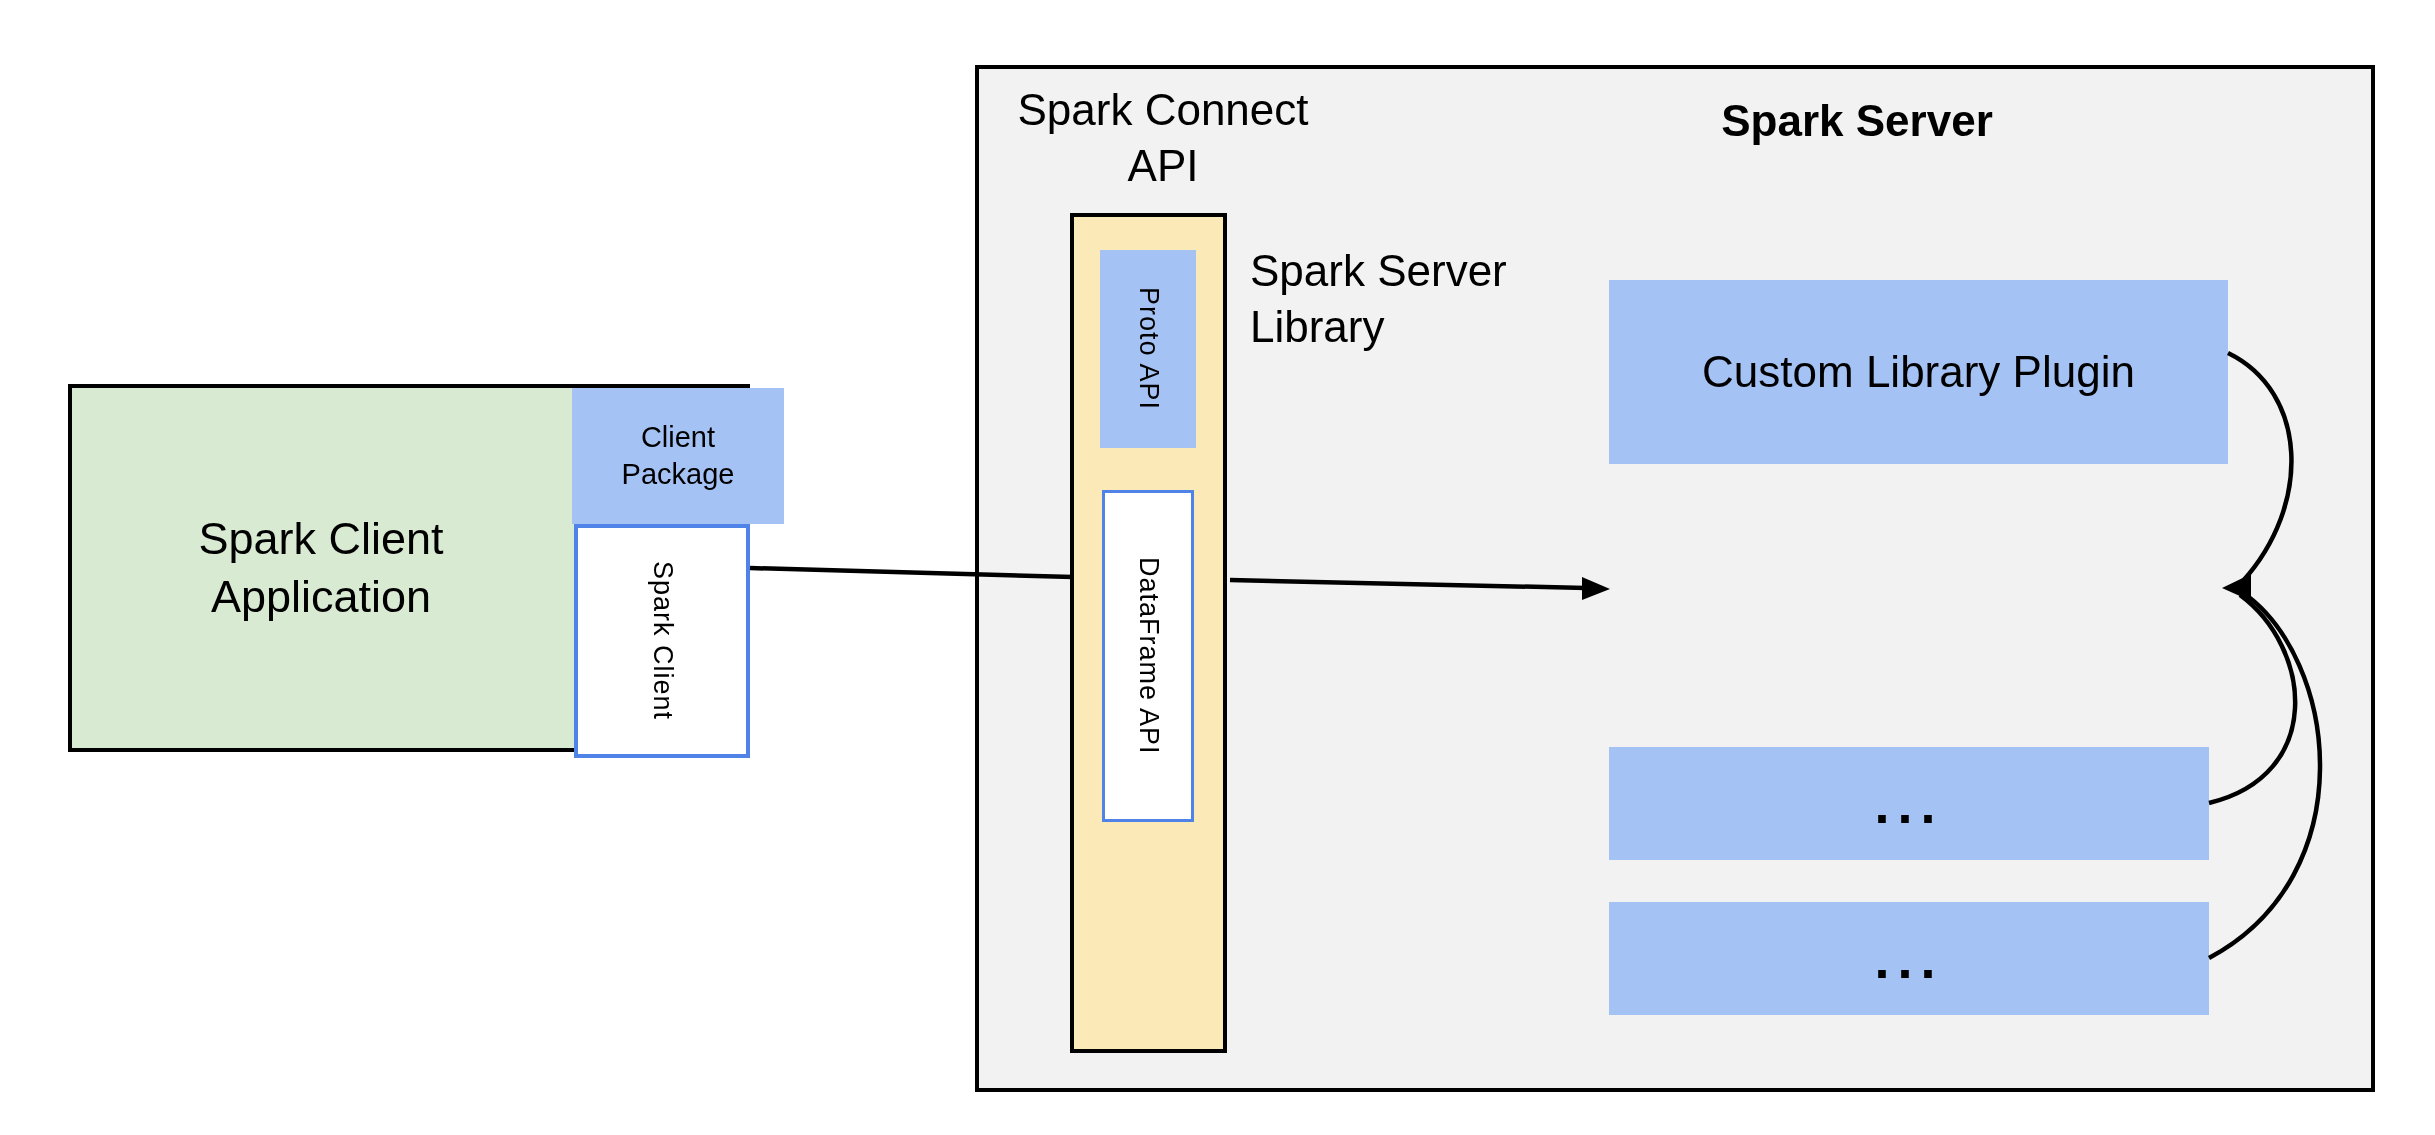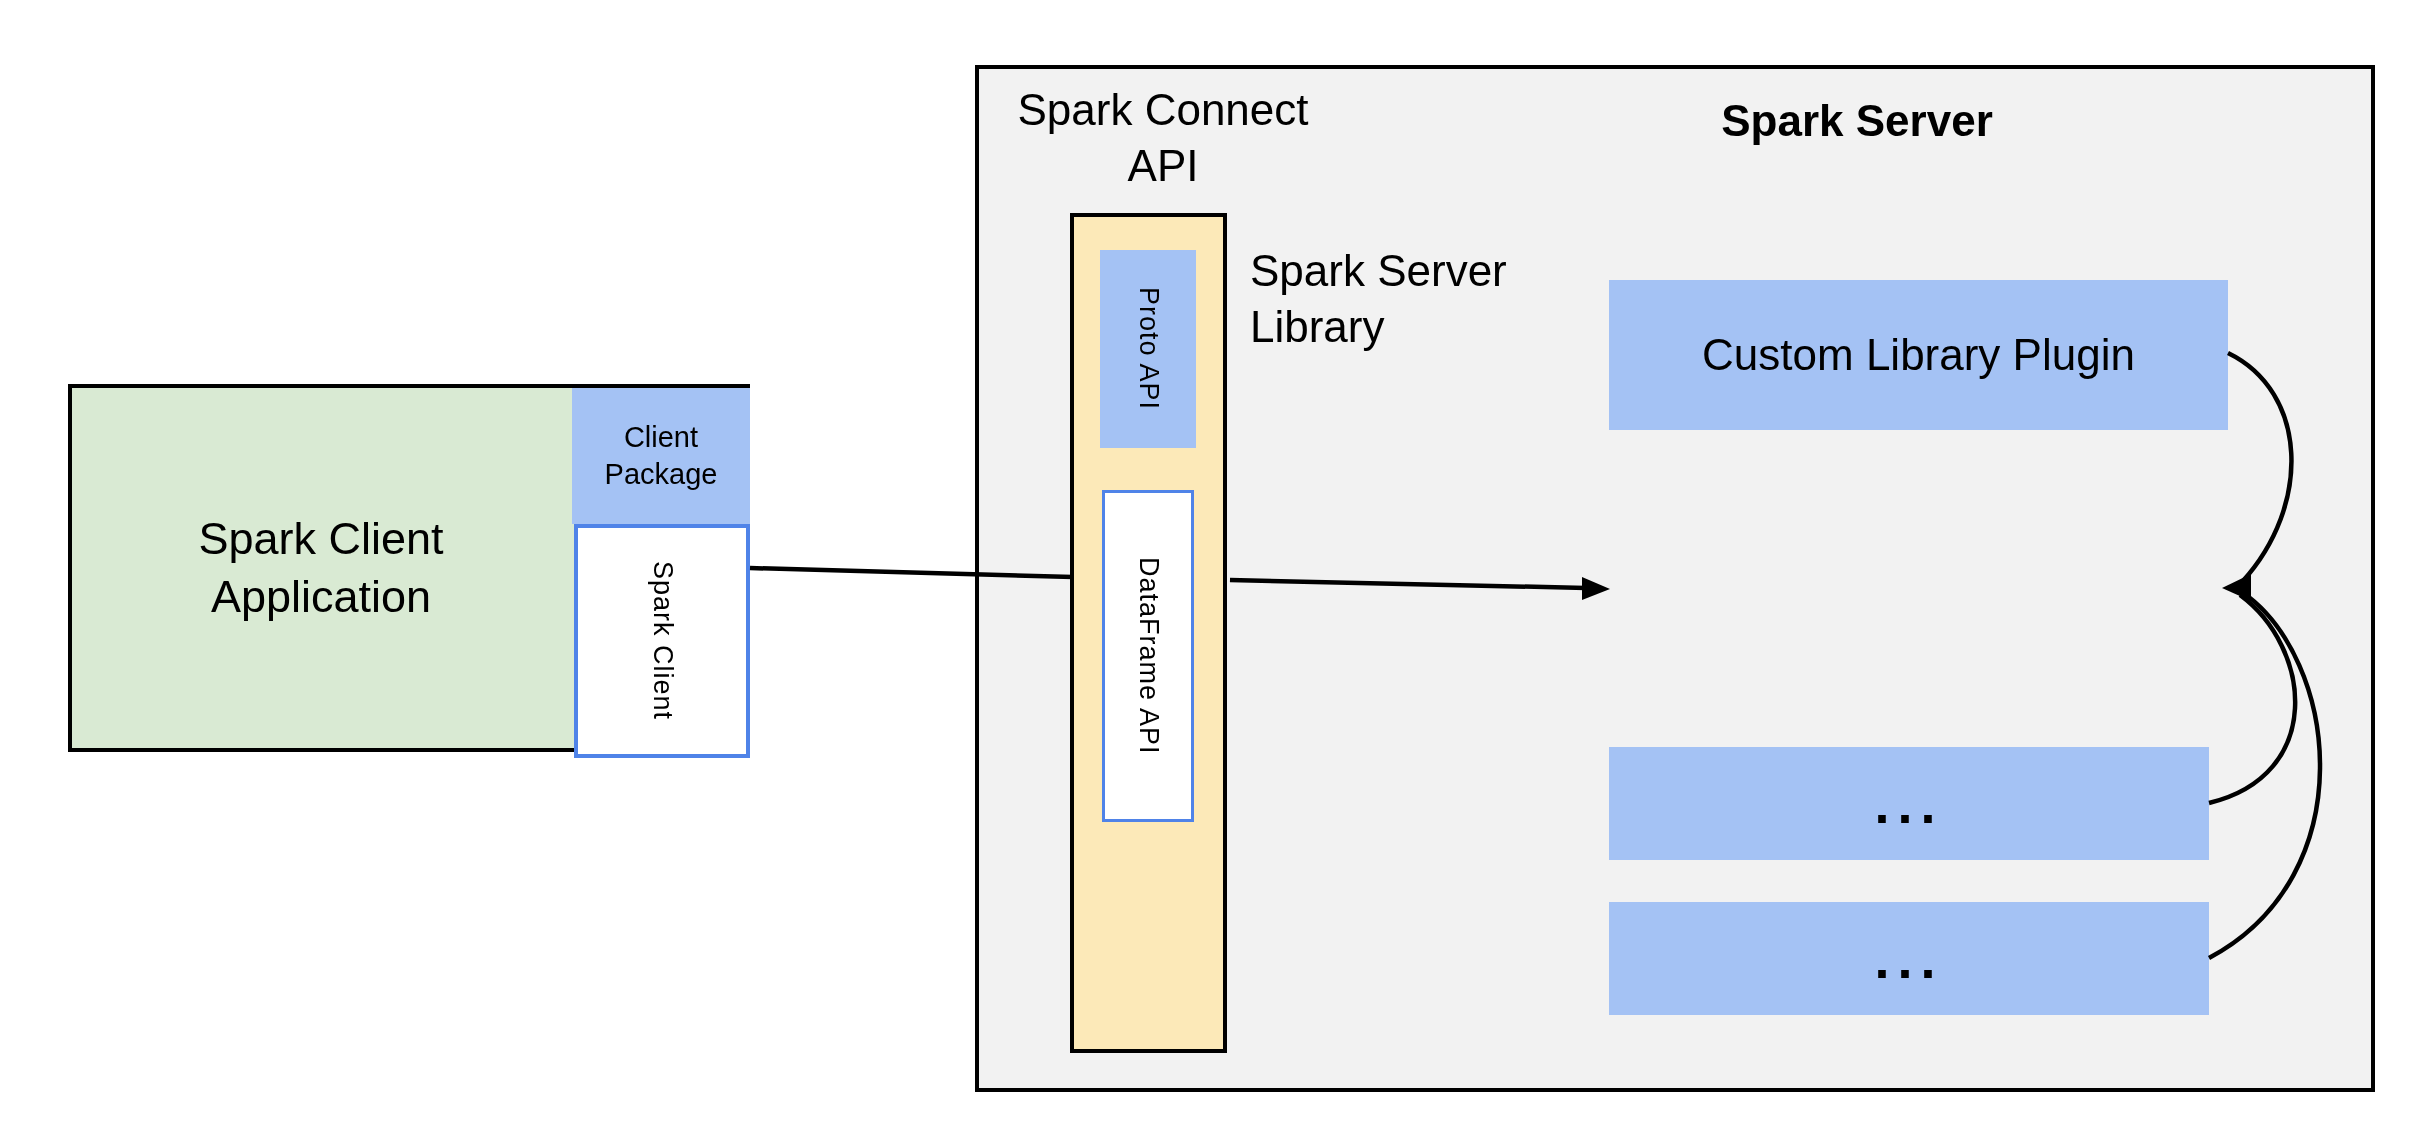--- a/index.html
+++ b/index.html
@@ -31,21 +31,21 @@
 </style>
 </head>
 <body>
 
 <div class="canvas">
 
   <div class="abs green-box" style="left:68px; top:384px; width:682px; height:368px;"></div>
   <div class="abs center lbl-xl pre" style="left:68px; top:384px; width:506px; height:368px;">Spark Client
 Application</div>
 
-  <div class="abs blue-box center lbl-sm pre" style="left:572px; top:388px; width:178px; height:136px;">Client
+  <div class="abs blue-box center lbl-sm pre" style="left:572px; top:388px; width:212px; height:136px;">Client
 Package</div>
 
   <div class="abs white-blue center" style="left:574px; top:524px; width:176px; height:234px;">
     <span class="vtext lbl-rot">Spark Client</span>
   </div>
 
   <div class="abs gray-box" style="left:975px; top:65px; width:1400px; height:1027px;"></div>
 
   <div class="abs center lbl-lg pre" style="left:1003px; top:82px; width:320px; height:112px;">Spark Connect
 API</div>
@@ -58,21 +58,21 @@
     <span class="vtext lbl-rot">Proto API</span>
   </div>
 
   <div class="abs white-blue center" style="left:1102px; top:490px; width:92px; height:332px; border-width:3px;">
     <span class="vtext lbl-rot">DataFrame API</span>
   </div>
 
   <div class="abs lbl-lg pre" style="left:1250px; top:243px; width:360px; text-align:left;">Spark Server
 Library</div>
 
-  <div class="abs blue-box center lbl-lg" style="left:1609px; top:280px; width:619px; height:150px;">Custom Library Plugin</div>
+  <div class="abs blue-box center lbl-lg" style="left:1609px; top:280px; width:619px; height:184px;">Custom Library Plugin</div>
 
 
   <div class="abs blue-box center dots" style="left:1609px; top:747px; width:600px; height:113px;">...</div>
 
   <div class="abs blue-box center dots" style="left:1609px; top:902px; width:600px; height:113px;">...</div>
 
   <svg class="overlay" width="2435" height="1135" viewBox="0 0 2435 1135">
 
     <line x1="750" y1="568" x2="1073" y2="577"></line>
 

